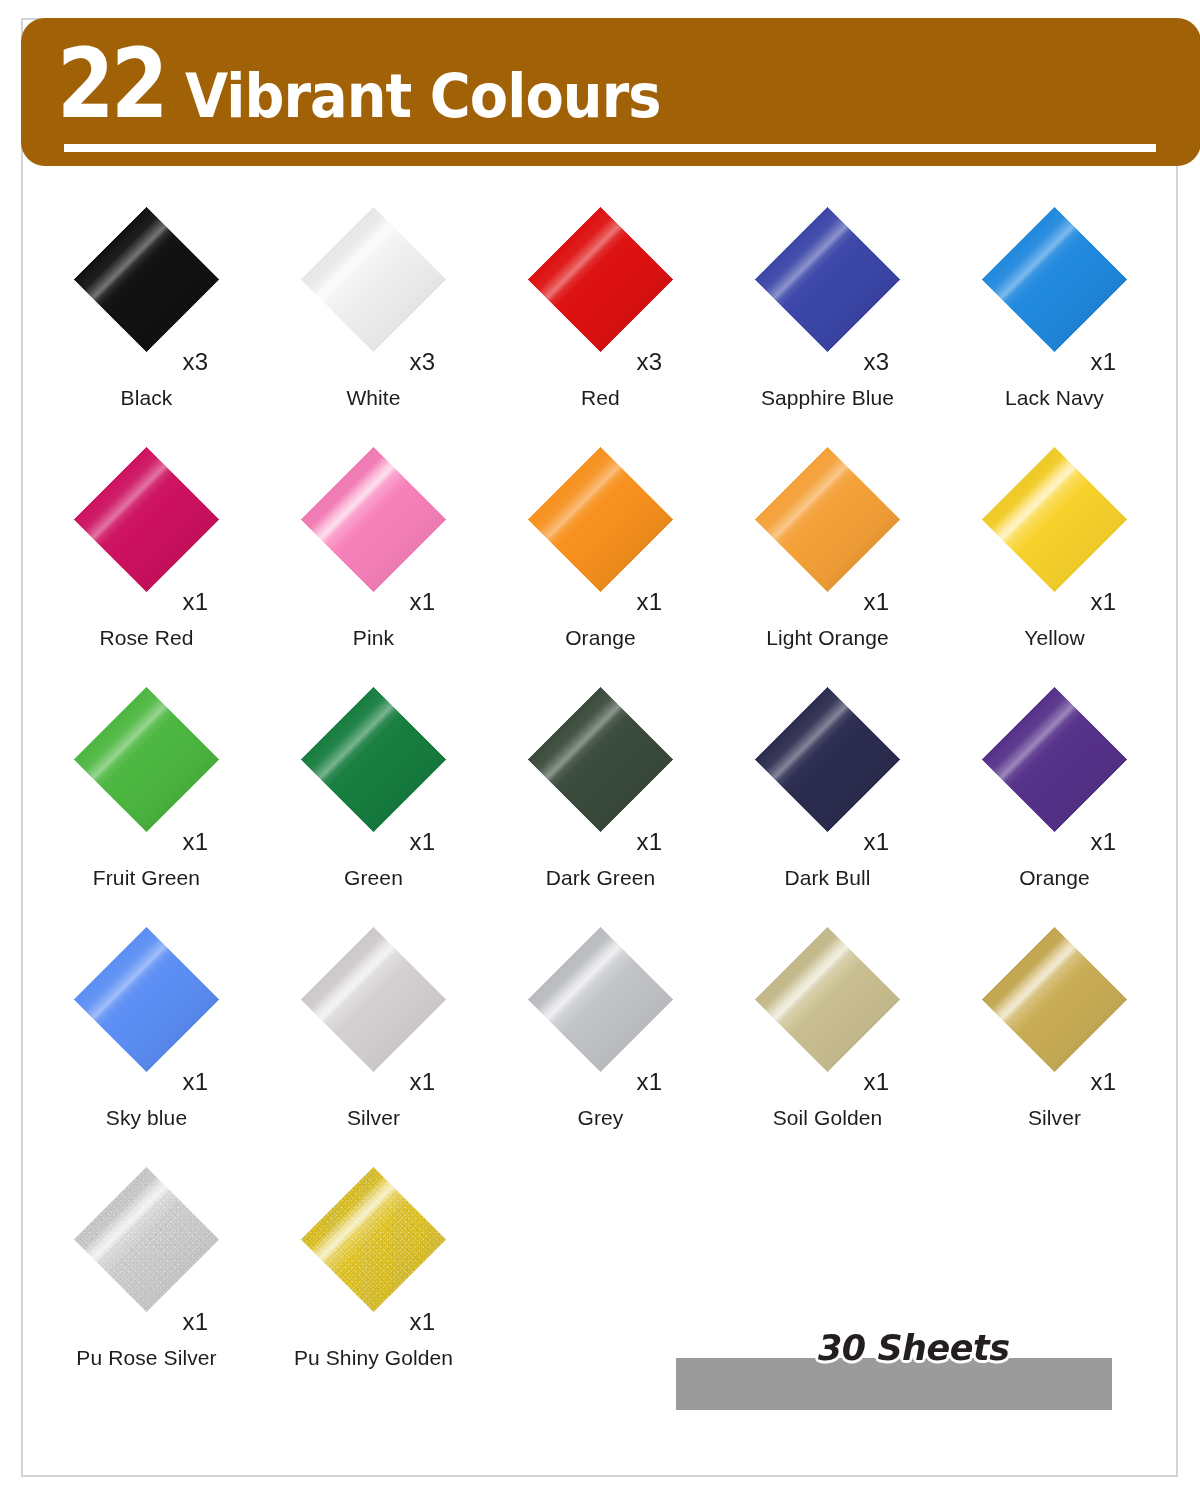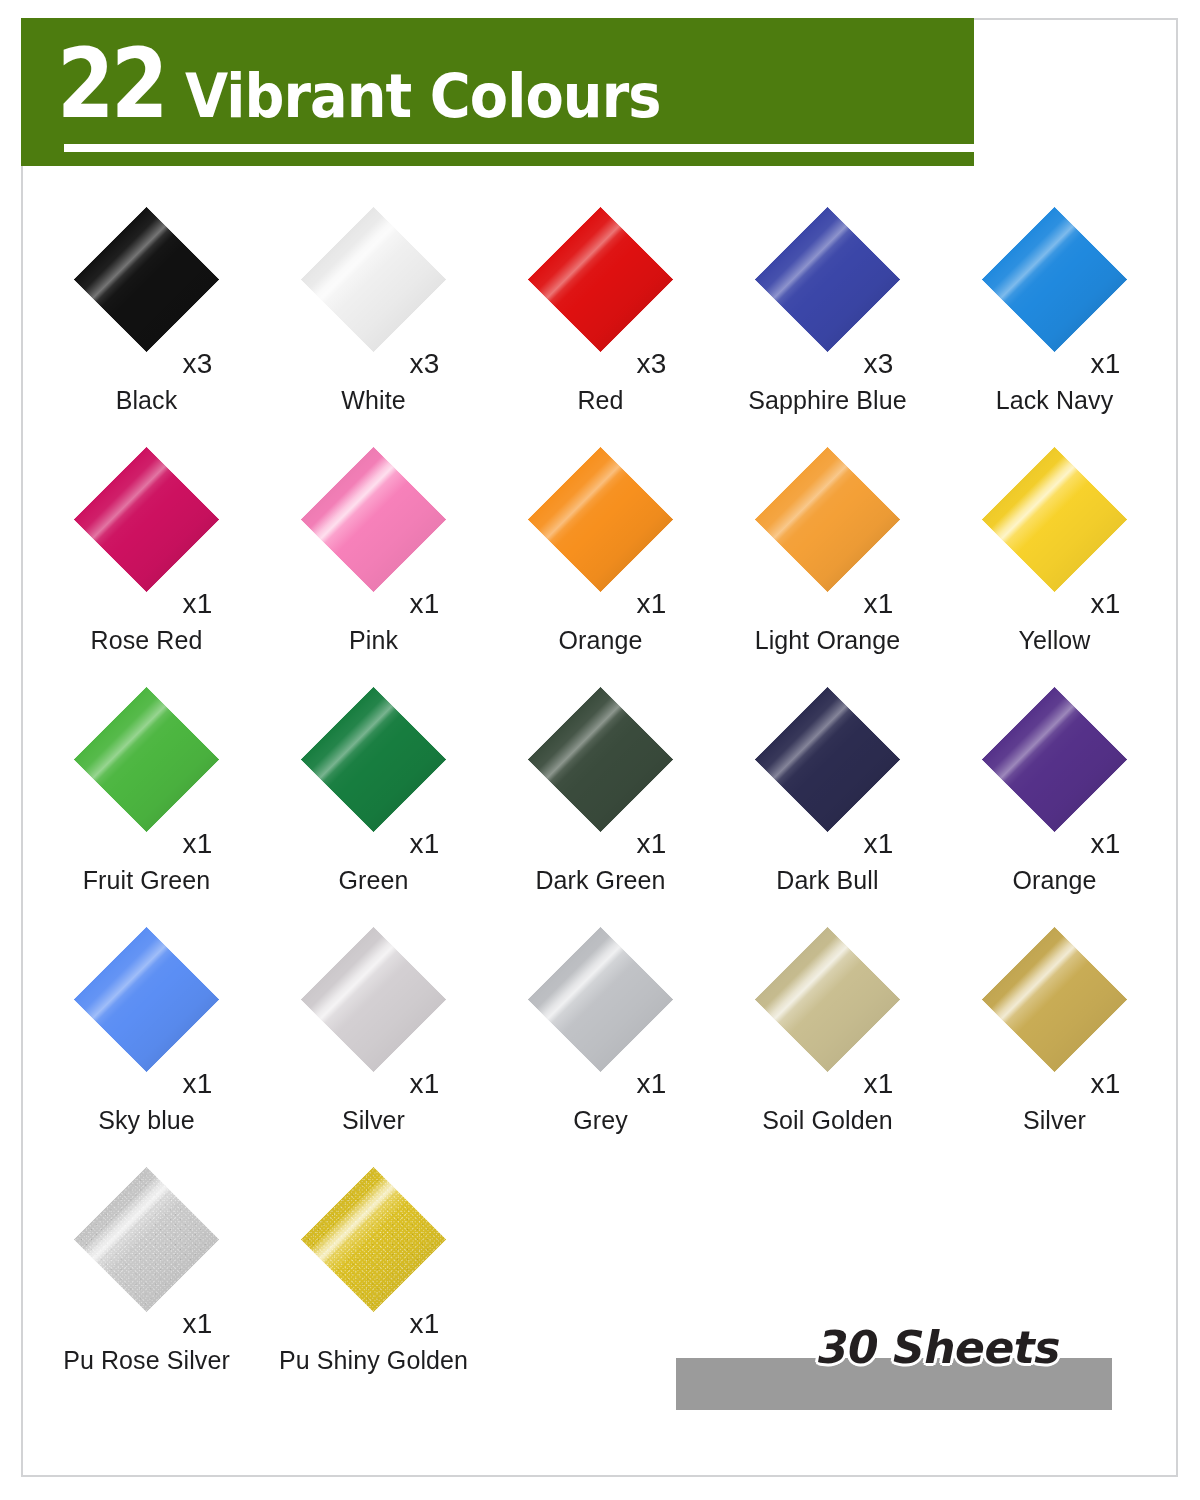--- a/index.html
+++ b/index.html
@@ -26,24 +26,25 @@
     border: 2px solid #d2d3d5;
     box-sizing: border-box;
     background: #ffffff;
   }
 
   
   #header-band {
     position: absolute;
     left: 21px;
     top: 18px;
-    width: 953px;
+    width: 1180px;
     height: 148px;
-    background: #4d7c0f;
+    background: #a16207;
     box-sizing: border-box;
+    border-radius: 24px;
   }
   #header-inner {
     position: absolute;
     left: 36px;
     top: 18px;
     display: flex;
     align-items: baseline;
   }
   #header-count {
     font-family: "DejaVu Sans", sans-serif;
@@ -157,32 +158,32 @@
       radial-gradient(rgba(255,255,255,0.7) 0.5px, transparent 0.8px);
     background-size: 5px 5px, 7px 7px, 3px 3px;
     background-position: 0 0, 2px 3px, 1px 2px;
   }
 
   .qty {
     position: absolute;
     left: 50%;
     margin-left: 36px;
     top: 152px;
-    font-size: 28px;
+    font-size: 24px;
     color: #1d1d1f;
     letter-spacing: 0.2px;
     white-space: nowrap;
   }
   .swatch-name {
     position: absolute;
     left: 0;
     right: 0;
     top: 190px;
     text-align: center;
-    font-size: 25px;
+    font-size: 21px;
     color: #1d1d1f;
     letter-spacing: 0.1px;
     white-space: nowrap;
   }
 
   
   #sheets-badge {
     position: absolute;
     left: 676px;
     top: 1358px;
@@ -190,21 +191,21 @@
     height: 52px;
     background: #9b9b9b;
   }
   #sheets-label {
     position: absolute;
     left: 818px;
     top: 1318px;
     font-family: "DejaVu Sans", sans-serif;
     font-weight: 700;
     font-style: italic;
-    font-size: 44px;
+    font-size: 35px;
     line-height: 60px;
     color: #231f20;
     letter-spacing: -0.5px;
     white-space: nowrap;
     text-shadow:
       -3px 0 0 #fff,  3px 0 0 #fff,  0 -3px 0 #fff,  0 3px 0 #fff,
       -2px -2px 0 #fff, 2px -2px 0 #fff, -2px 2px 0 #fff, 2px 2px 0 #fff;
   }
 </style>
 </head>

